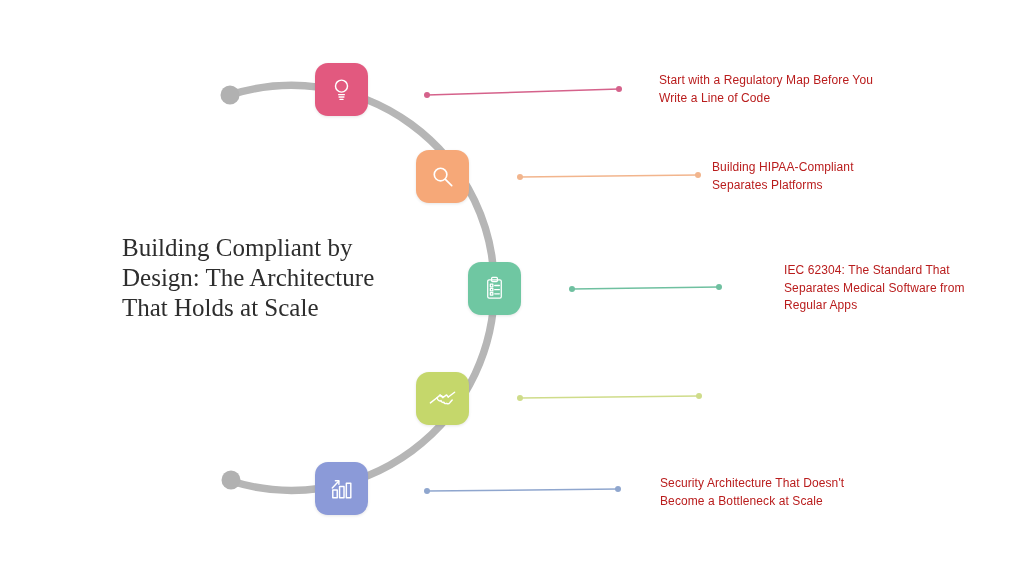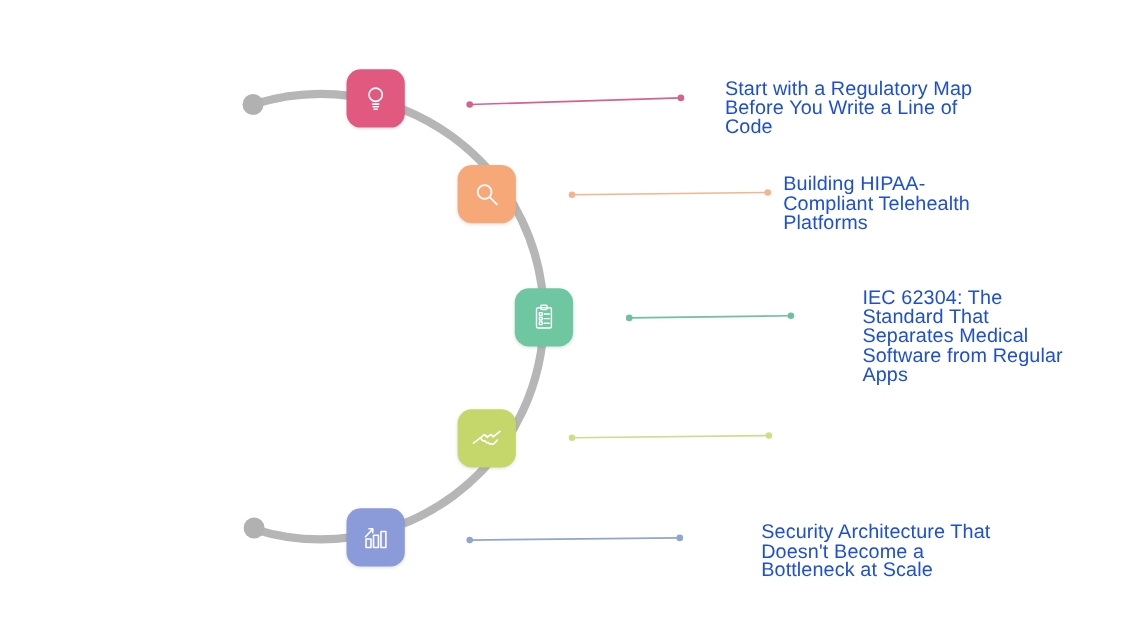--- a/index.html
+++ b/index.html
@@ -8,21 +8,21 @@
     font-family:"Liberation Sans",sans-serif;
   }
   .layer{position:absolute;left:0;top:0;}
   .node{
     position:absolute;width:53px;height:53px;border-radius:13px;
     display:flex;align-items:center;justify-content:center;
     box-shadow:0 1px 3px rgba(0,0,0,.10);
   }
   .node svg{width:31px;height:31px;stroke:#ffffff;fill:none;stroke-linecap:round;stroke-linejoin:round;}
   .label{
-    position:absolute;font-size:18px;line-height:17.5px;color:#1d4ed8;
+    position:absolute;font-size:12px;line-height:17.5px;color:#b91c1c;
     letter-spacing:.1px;
   }
   .title{
     position:absolute;left:122px;top:233px;
     font-family:"Liberation Serif","DejaVu Serif",serif;
     font-size:25px;line-height:30px;color:#2d2d2d;
   }
 </style>
 </head>
 <body>
@@ -104,18 +104,23 @@
     <svg viewBox="0 0 32 32" stroke-width="1.5">
       <path d="M6.5 15.5 L13 8.5"></path>
       <path d="M9.7 8 L13.3 8 L13.3 11.6"></path>
       <rect x="7" y="17.5" width="4.6" height="8"></rect>
       <rect x="14" y="14" width="4.6" height="11.5"></rect>
       <rect x="21" y="10.5" width="4.6" height="15"></rect>
     </svg>
   </div>
 
   <div class="label" style="left:659px;top:72px;width:232px;">Start with a Regulatory Map Before You Write a Line of Code</div>
-  <div class="label" style="left:712px;top:159px;width:180px;">Building HIPAA-Compliant Telehealth Platforms</div>
+  <div class="label" style="left:712px;top:159px;width:180px;">Building HIPAA-Compliant Separates Platforms</div>
   <div class="label" style="left:748px;top:262px;width:195px;margin-left:36px;">IEC 62304: The Standard That Separates Medical Software from Regular Apps</div>
-  <div class="label" style="left:660px;top:475px;width:225px;margin-left:32px;">Security Architecture That Doesn't Become a Bottleneck at Scale</div>
+  <div class="label" style="left:660px;top:475px;width:225px;">Security Architecture That Doesn't Become a Bottleneck at Scale</div>
 
+  <div class="title">
+    <div>Building Compliant by</div>
+    <div>Design: The Architecture</div>
+    <div>That Holds at Scale</div>
+  </div>
 
 </div>
 
 </body></html>

